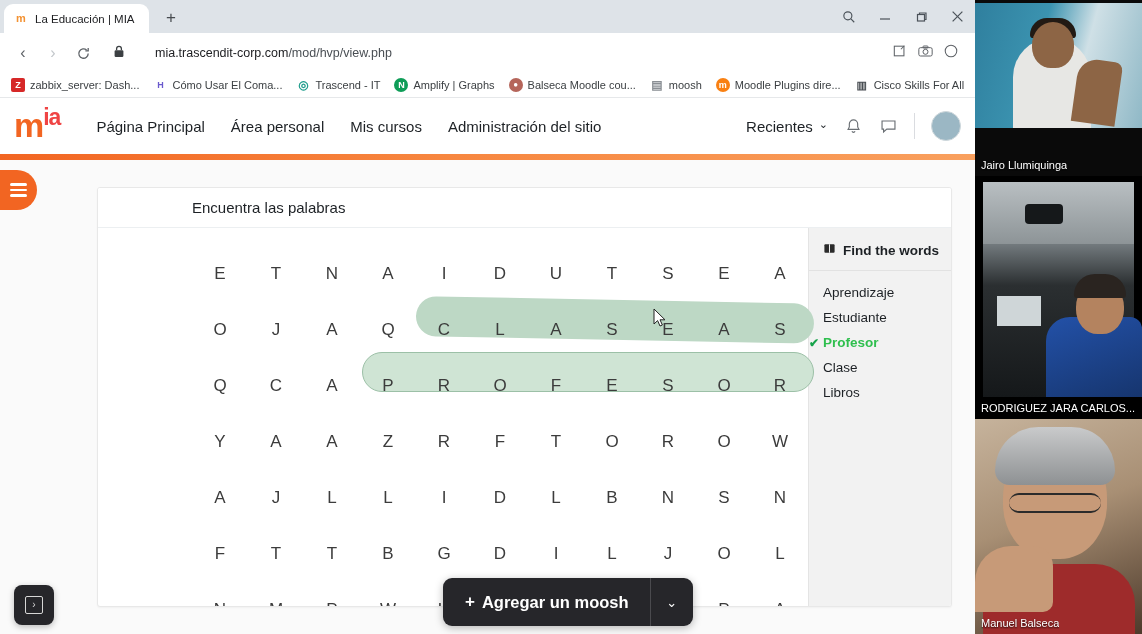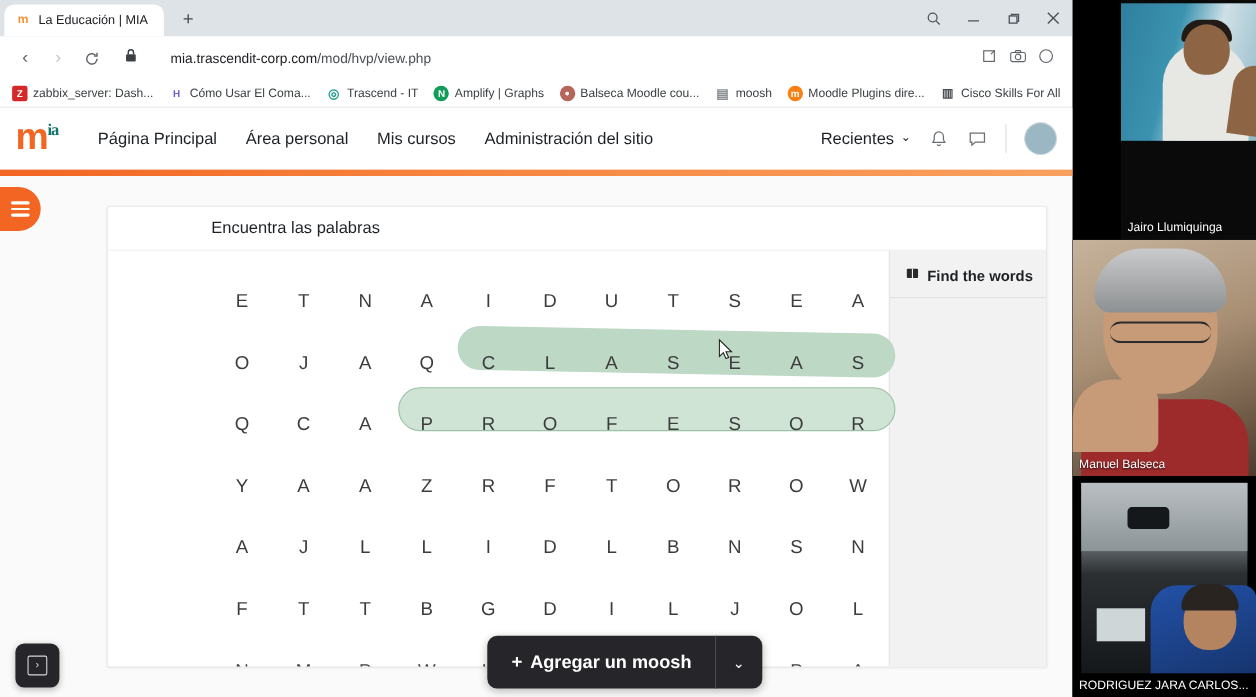--- a/index.html
+++ b/index.html
@@ -117,21 +117,21 @@
     display: flex; align-items: center;
     padding-left: 14px;
     position: relative; z-index: 3;
   }
   .m-logo {
     font-size: 34px; font-weight: bold;
     letter-spacing: -1px; line-height: 1;
     margin-right: 36px; position: relative; top: -2px;
   }
   .m-logo .m { color: #f26522; }
-  .m-logo .ia { color: #0f766e; font-size: 15px; vertical-align: super; font-family: Liberation Serif, serif; }
+  .m-logo .ia { color: #ef4444; font-size: 23px; vertical-align: super; }
   .m-links { display: flex; align-items: center; gap: 26px; }
   .m-link { font-size: 15px; color: #1d2125; white-space: nowrap; }
   .m-right {
     margin-left: auto; display: flex; align-items: center;
     gap: 16px; padding-right: 14px;
   }
   .m-recent { font-size: 15px; color: #1d2125; display:flex; align-items:flex-start; gap:6px; }
   .m-icon { color: #6a6f74; display: flex; align-items: center; }
   .m-divider { width: 1px; height: 26px; background: #dadce0; }
   .m-avatar {
@@ -273,21 +273,21 @@
     display: flex; flex-direction: column;
   }
   .vtile { position: relative; overflow: hidden; background: #000; }
   .vname {
     position: absolute; left: 6px; bottom: 5px;
     color: #fff; font-size: 11px;
     text-shadow: 0 1px 2px rgba(0,0,0,.9);
     white-space: nowrap; overflow: hidden;
     max-width: 155px;
   }
-  .v1 { height: 218px; background: #0a0a0a; margin-left: 44px; }
+  .v1 { height: 176px; background: #0a0a0a; }
   .v1 .scene {
     position:absolute; left:0; top:3px; right:0; height:125px;
     background: linear-gradient(105deg,#2f7f9e 0%, #3b93b0 38%, #cfe0e6 62%, #8fb8c6 100%);
   }
   .v1 .person {
     position:absolute; left:38px; top:38px; width:78px; height:90px;
     background:#e7e7e4; border-radius:40px 40px 0 0;
   }
   .v1 .head {
     position:absolute; left:57px; top:22px; width:42px; height:46px;
@@ -615,20 +615,38 @@
             <div class="side">
               <div class="side-head">
                 <span>
                   <svg width="13" height="13" viewBox="0 0 14 14">
                       <rect x="1.5" y="2.5" width="11" height="9" rx="1" fill="#2b2b2b"></rect>
                       <line x1="7" y1="2.5" x2="7" y2="11.5" stroke="#f2f2f2" stroke-width="1.1"></line>
                     </svg>
                 </span>
                 <span>Find the words</span>
               </div>
+              <div class="side-list">
+                <div class="side-item">
+                    <span>Aprendizaje</span>
+                  </div>
+                <div class="side-item">
+                    <span>Estudiante</span>
+                  </div>
+                <div class="side-item found">
+                    <span class="check">✔</span>
+                    <span>Profesor</span>
+                  </div>
+                <div class="side-item">
+                    <span>Clase</span>
+                  </div>
+                <div class="side-item">
+                    <span>Libros</span>
+                  </div>
+              </div>
             </div>
 
           </div>
         </div>
 
         <div class="addblock">
           <div class="addblock-main">
             <span class="addblock-plus">+</span>
             <span>Agregar un moosh</span>
           </div>
@@ -652,38 +670,38 @@
 
   <div class="videos">
 
     <div class="vtile v1">
       <div class="scene"></div>
       <div class="person"></div>
       <div class="hair"></div>
       <div class="head"></div>
       <div class="arm"></div>
       <div class="vname">Jairo Llumiquinga</div>
-    </div>
-
-    <div class="vtile v2">
-      <div class="bg"></div>
-      <div class="shirt"></div>
-      <div class="head"></div>
-      <div class="hair"></div>
-      <div class="glasses"></div>
-      <div class="hand"></div>
-      <div class="vname">Manuel Balseca</div>
     </div>
 
     <div class="vtile v3">
       <div class="car"></div>
       <div class="roof"></div>
       <div class="mirror"></div>
       <div class="window"></div>
       <div class="jacket"></div>
       <div class="driver-head"></div>
       <div class="driver-hair"></div>
       <div class="vname">RODRIGUEZ JARA CARLOS...</div>
     </div>
 
+    <div class="vtile v2">
+      <div class="bg"></div>
+      <div class="shirt"></div>
+      <div class="head"></div>
+      <div class="hair"></div>
+      <div class="glasses"></div>
+      <div class="hand"></div>
+      <div class="vname">Manuel Balseca</div>
+    </div>
+
   </div>
 
 </div>
 
 </body></html>

